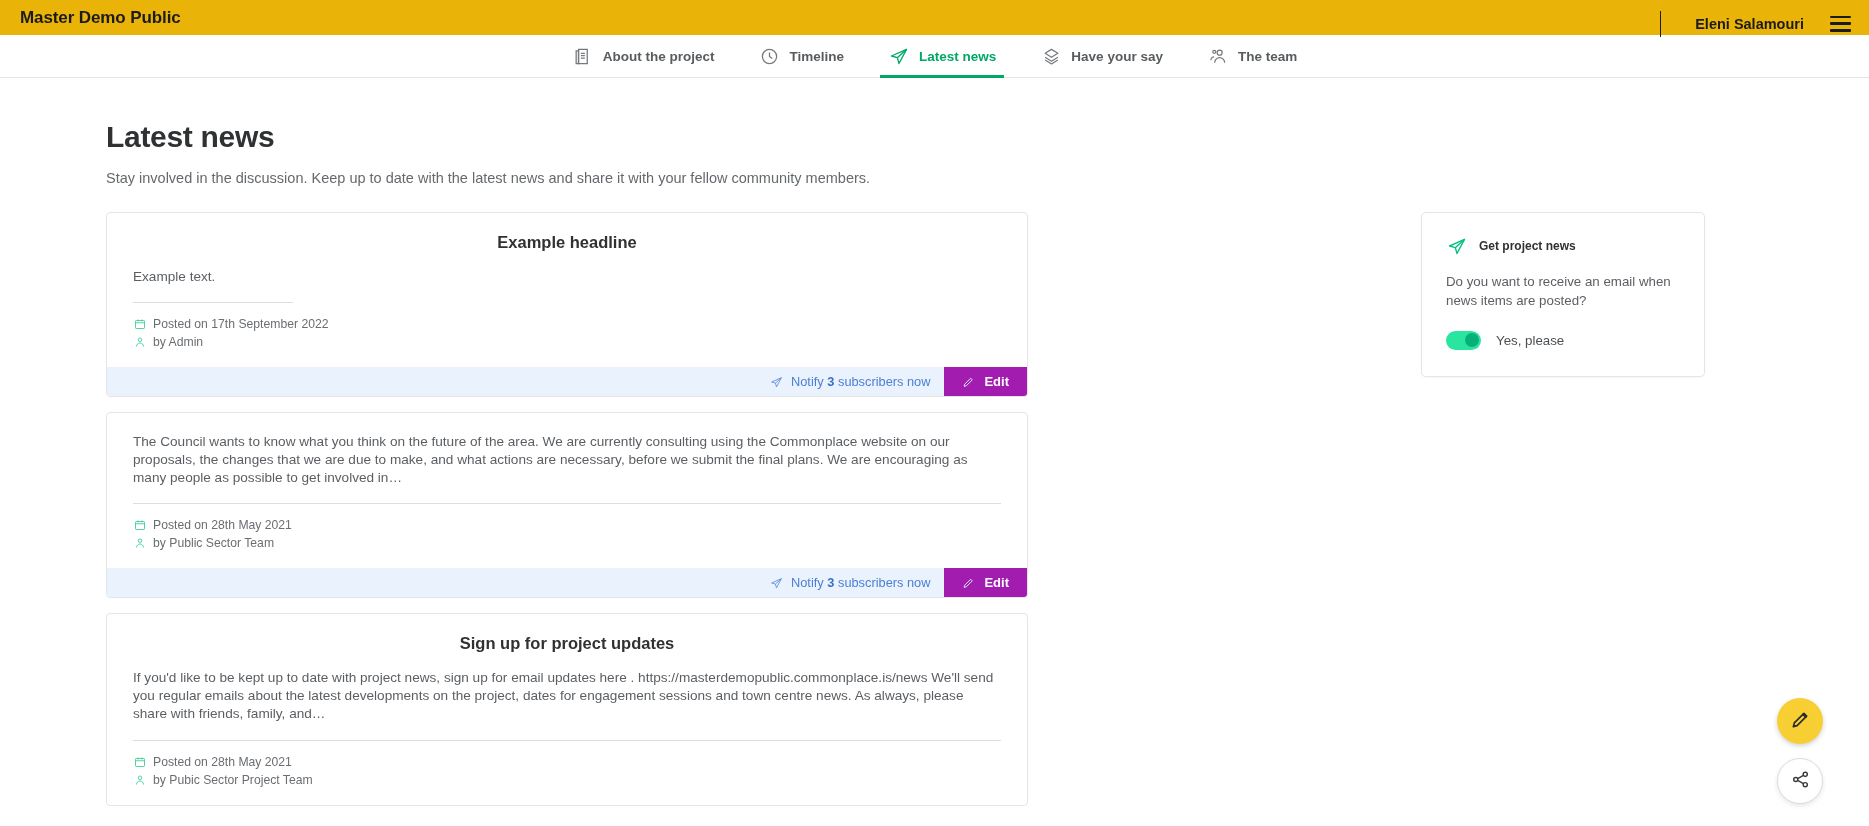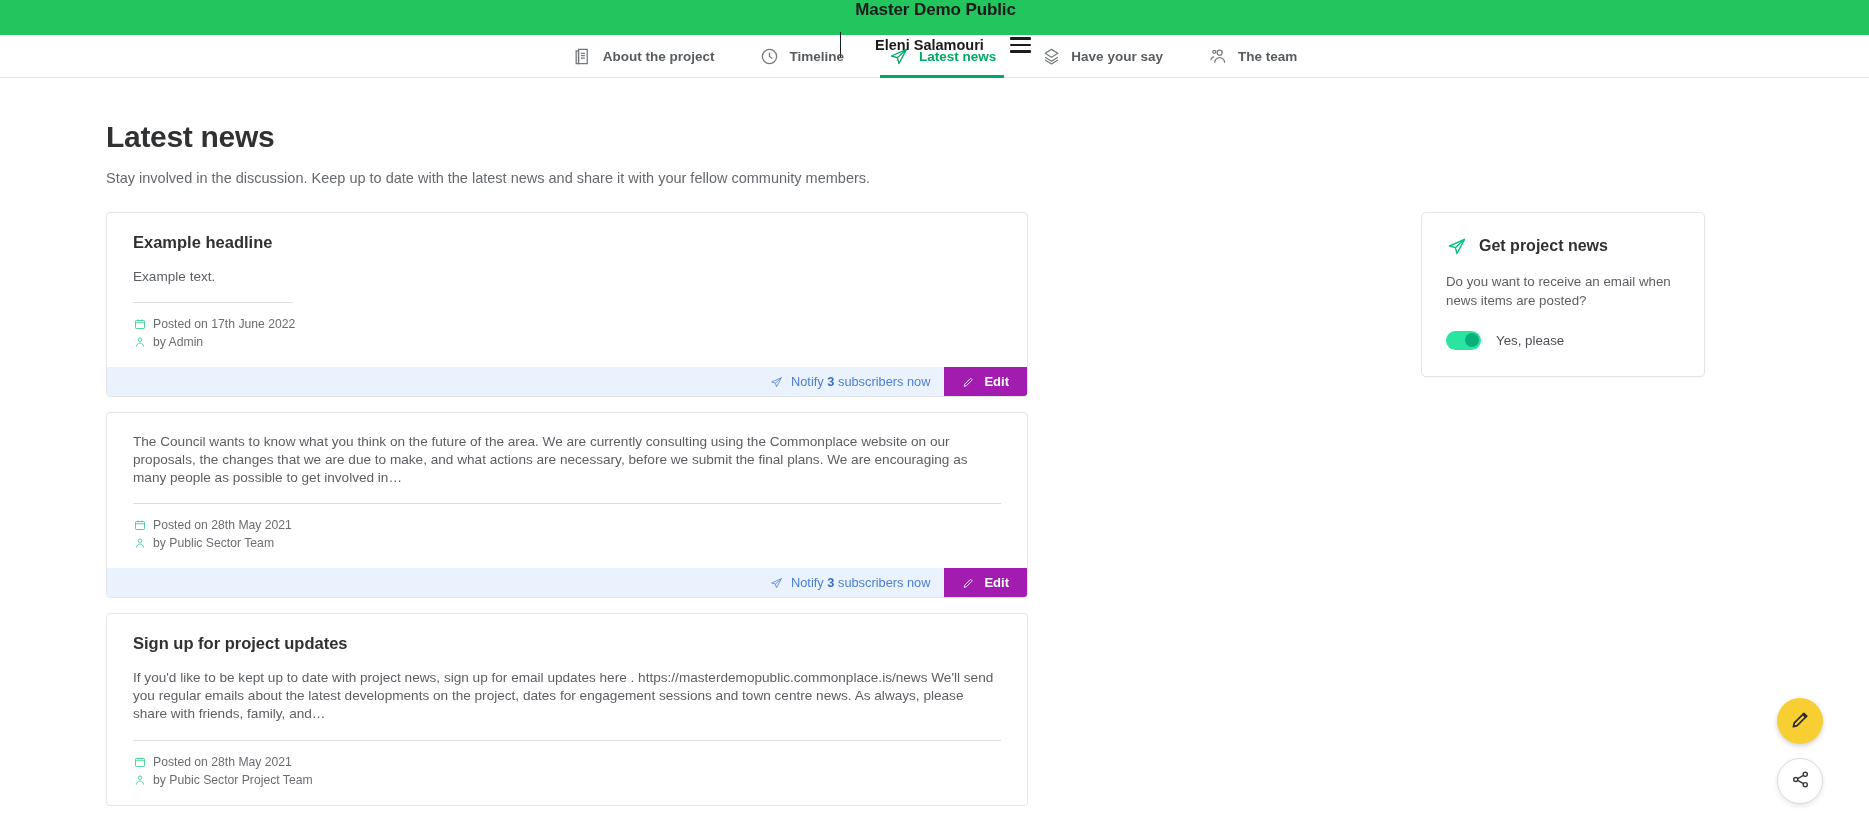--- a/index.html
+++ b/index.html
@@ -12,22 +12,21 @@
   }
 
   
   .topbar {
     position: relative;
     height: 35px;
     display: flex;
     align-items: center;
     justify-content: space-between;
     padding: 0 18px 0 20px;
-    background: #22c55e;
-    flex-direction: column;
+    background: #eab308;
   }
   .brand {
     font-size: 17px;
     font-weight: bold;
     color: #1b1b1b;
     letter-spacing: -0.1px;
   }
   .topbar-right {
     display: flex;
     align-items: center;
@@ -122,20 +121,21 @@
     background: #fff;
     margin-bottom: 15px;
     overflow: hidden;
   }
   .card-body { padding: 20px 26px 6px 26px; }
   .card-title {
     font-size: 16.5px;
     font-weight: bold;
     color: #2f3133;
     margin-bottom: 16px;
+    text-align: center;
   }
   .card-text {
     font-size: 13.6px;
     line-height: 1.33;
     color: #5b5f63;
     padding-bottom: 16px;
   }
   .card-rule { height: 1px; background: #dcdee0; margin-bottom: 12px; }
   .card-rule.short { width: 160px; }
   .meta-row {
@@ -191,21 +191,21 @@
     background: #fff;
     padding: 22px 24px 26px 24px;
     box-shadow: 0 1px 2px rgba(0,0,0,0.03);
   }
   .side-head {
     display: flex;
     align-items: center;
     gap: 11px;
     margin-bottom: 16px;
   }
-  .side-title { font-size: 16px; font-weight: bold; color: #2f3133; }
+  .side-title { font-size: 12px; font-weight: bold; color: #2f3133; }
   .side-text { font-size: 13.3px; line-height: 1.42; color: #5b5f63; margin-bottom: 20px; }
   .toggle-row { display: flex; align-items: center; gap: 15px; }
   .toggle {
     width: 35px; height: 19px;
     border-radius: 10px;
     background: #2ae5a0;
     position: relative;
     cursor: pointer;
     flex: 0 0 auto;
   }
@@ -328,21 +328,21 @@
             <div class="card-title">Example headline</div>
             <div class="card-text">Example text.</div>
             <div class="card-rule short"></div>
             <div class="meta-row">
               <span class="meta-icon">
                 <svg width="12" height="12" viewBox="0 0 24 24" fill="none" stroke="#3ecf96" stroke-width="1.8">
                   <rect x="3" y="5" width="18" height="16" rx="1.5"></rect>
                     <path d="M3 9.5h18M8 3v4M16 3v4"></path>
                 </svg>
               </span>
-              <span>Posted on 17th June 2022</span>
+              <span>Posted on 17th September 2022</span>
             </div>
             <div class="meta-row">
               <span class="meta-icon">
                 <svg width="12" height="12" viewBox="0 0 24 24" fill="none" stroke="#3ecf96" stroke-width="1.8">
                   <circle cx="12" cy="7.5" r="3.5"></circle>
                     <path d="M5 21c0-3.9 3.1-7 7-7s7 3.1 7 7"></path>
                 </svg>
               </span>
               <span>by Admin</span>
             </div>

